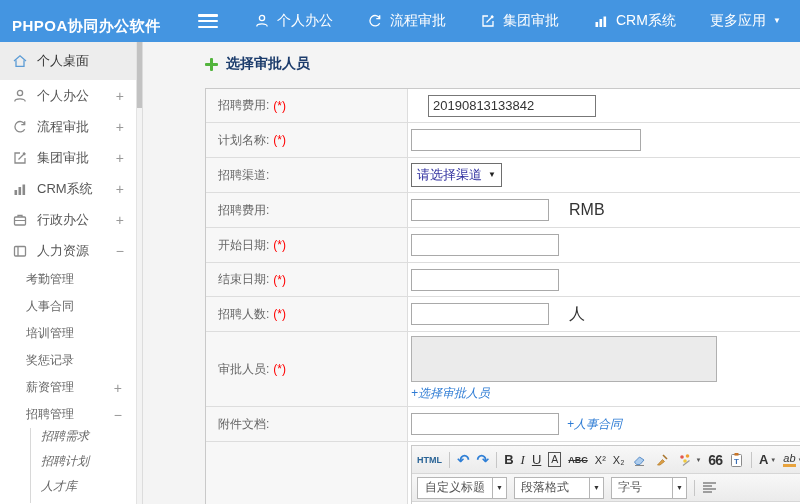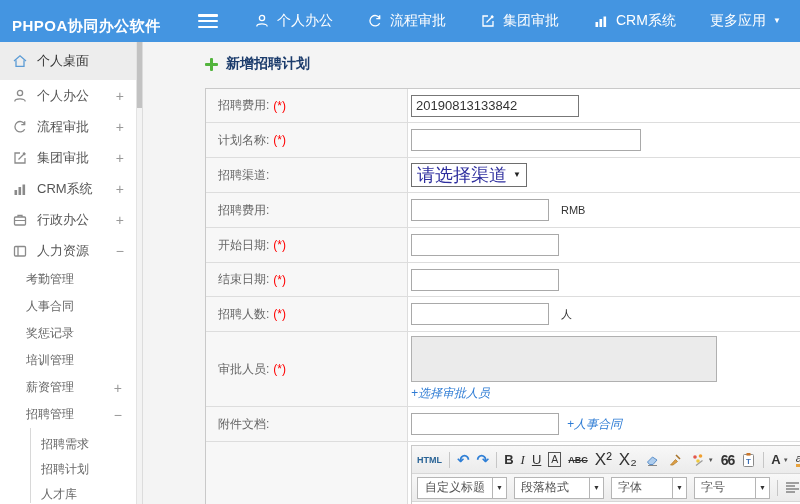--- a/index.html
+++ b/index.html
@@ -20,60 +20,60 @@
   
   .sidebar{position:absolute;top:42px;left:0;width:136px;bottom:0;background:#fff;}
   .sb-scrollbar{position:absolute;top:42px;left:136px;width:7px;bottom:0;background:#f3f3f3;border-left:1px solid #e3e3e3;border-right:1px solid #dcdcdc;box-sizing:border-box;}
   .sb-thumb{width:100%;height:66px;background:#c2c2c2;}
   .side-item{height:31px;display:flex;align-items:center;padding:0 12px;color:#555;font-size:13px;cursor:pointer;}
   .side-item.active{height:38px;background:#ededed;color:#333;}
   .side-item .sicon{width:16px;height:16px;margin-right:9px;flex:0 0 16px;}
   .exp{margin-left:auto;color:#999;font-size:14px;font-weight:normal;}
   .sub-item{height:27px;display:flex;align-items:center;padding:0 14px 0 26px;color:#666;font-size:12px;cursor:pointer;}
   .subsub-wrap{margin-left:30px;border-left:1px solid #d8d8d8;}
-  .subsub-item{height:25px;display:flex;align-items:flex-end;padding-left:10px;color:#666;font-size:12px;cursor:pointer;}
+  .subsub-item{height:25px;display:flex;align-items:flex-start;padding-left:10px;color:#666;font-size:12px;cursor:pointer;font-style:italic;}
   
   .main{position:absolute;left:143px;top:42px;right:0;bottom:0;background:#f4f4f4;overflow:hidden;}
   .page-title{position:absolute;left:62px;top:13px;display:flex;align-items:center;gap:8px;
     color:#1c3c6c;font-weight:bold;font-size:14px;}
   .plus-ico{position:relative;width:13px;height:13px;}
   .plus-ico i{position:absolute;background:#52b43c;border-radius:1px;}
   .plus-ico .h{left:0;top:5px;width:13px;height:3.4px;}
   .plus-ico .v{left:5px;top:0;width:3.4px;height:13px;}
   .form{position:absolute;left:62px;top:46px;width:650px;background:#fff;
     border:1px solid #c9c9c9;border-bottom:none;}
   .frow{display:flex;border-bottom:1px solid #ddd;}
   .flabel{width:202px;flex:0 0 202px;background:#f7f7f7;border-right:1px solid #ddd;
     display:flex;align-items:center;padding-left:12px;font-size:12px;color:#666;box-sizing:border-box;gap:4px;}
   .star{color:#f00;}
   .fvalue{flex:1;display:flex;align-items:center;padding-left:3px;background:#fff;gap:8px;}
   .inp{height:18px;border:1px solid #a9a9a9;font-size:13px;padding:1px 4px;color:#333;font-family:inherit;background:#fff;}
   .inp.focus{border-color:#777;}
-  .unit{font-size:11px;color:#333;margin-left:4px;}
+  .unit{font-size:16px;color:#333;margin-left:12px;}
   .blue-link{color:#2d7bd4;font-size:12px;text-decoration:none;cursor:pointer;font-style:italic;}
   .sel{height:22px;border:1px solid #6e6e6e;background:#fff;display:flex;align-items:center;
     padding:0 5px;gap:6px;cursor:pointer;}
-  .sel .sel-txt{color:#2e2e9e;font-size:18px;}
+  .sel .sel-txt{color:#2e2e9e;font-size:13px;}
   .sel .caret{color:#222;}
   .txa{width:300px;height:54px;background:#ebebeb;border:1px solid #b0b0b0;resize:none;}
   .col{flex-direction:column;align-items:flex-start;justify-content:center;gap:3px;padding-top:4px;padding-bottom:4px;}
   
   .editor{flex:1;margin:3px;border:1px solid #c9c9c9;display:flex;flex-direction:column;min-width:0;}
   .tbar{height:27px;background:linear-gradient(#f8f8f8,#ebebeb);border-bottom:1px solid #d6d6d6;
     display:flex;align-items:center;padding:0 5px;gap:7px;font-size:12px;color:#333;white-space:nowrap;overflow:hidden;}
   .tsep{width:1px;height:16px;background:#c6c6c6;flex:0 0 1px;}
   .tbtn{display:flex;align-items:center;cursor:pointer;gap:2px;}
   .t-html{font-size:9px;font-weight:bold;color:#2a6496;}
   .t-undo{color:#2f7fd6;font-size:15px;font-weight:bold;}
   .t-b{font-weight:bold;font-size:13px;}
   .t-i{font-style:italic;font-family:"Liberation Serif",serif;font-size:13px;}
   .t-u{text-decoration:underline;font-size:13px;}
   .t-box{border:1px solid #555;padding:0 2px;font-size:10.5px;line-height:13px;}
   .t-abc{text-decoration:line-through;font-size:9px;font-weight:bold;}
-  .t-xx{font-size:17px;}
+  .t-xx{font-size:11px;}
   .t-quote{font-weight:bold;font-size:14px;letter-spacing:-1px;}
   .t-A{font-size:13px;font-weight:bold;}
   .t-ab{font-size:11px;font-style:italic;border-bottom:3px solid #e8a33d;line-height:11px;}
   .dd{display:flex;border:1px solid #b5b5b5;background:#fff;height:20px;align-items:center;cursor:pointer;}
   .dd-text{padding:0 6px;font-size:12px;color:#555;}
   .dd-caret{border-left:1px solid #b5b5b5;width:13px;height:100%;display:flex;align-items:center;justify-content:center;font-size:7px;color:#333;}
   .edit-area{flex:1;background:#fff;min-height:30px;}
   svg{display:block;}
 </style>
 </head>
@@ -204,24 +204,24 @@
     <span class="exp">−</span>
   </div>
 
   <div class="sub-item">
     <span>考勤管理</span>
   </div>
   <div class="sub-item">
     <span>人事合同</span>
   </div>
   <div class="sub-item">
+    <span>培训管理</span>
+  </div>
+  <div class="sub-item">
     <span>奖惩记录</span>
-  </div>
-  <div class="sub-item">
-    <span>培训管理</span>
   </div>
   <div class="sub-item">
     <span>薪资管理</span>
     <span class="exp">+</span>
   </div>
   <div class="sub-item">
     <span>招聘管理</span>
     <span class="exp">−</span>
   </div>
 
@@ -240,32 +240,32 @@
 <div class="sb-scrollbar">
     <div class="sb-thumb"></div>
   </div>
 
 <div class="main">
   <div class="page-title">
     <span class="plus-ico">
         <i class="h"></i>
         <i class="v"></i>
       </span>
-    <span>新增招聘计划</span>
+    <span>选择审批人员</span>
   </div>
 
   <div class="form">
 
     <div class="frow" style="height:33px;">
       <div class="flabel">
         <span>招聘费用:</span>
         <span class="star">(*)</span>
       </div>
       <div class="fvalue">
-        <input class="inp focus" style="width: 158px;" value="20190813133842">
+        <input class="inp focus" style="width: 158px; margin-left: 17px;" value="20190813133842">
       </div>
     </div>
 
     <div class="frow" style="height:34px;">
       <div class="flabel">
         <span>计划名称:</span>
         <span class="star">(*)</span>
       </div>
       <div class="fvalue">
         <input class="inp" style="width: 220px;">
@@ -408,24 +408,20 @@
           <div class="tbar">
             <span class="dd">
               <span class="dd-text" style="min-width:62px;text-align:center;">自定义标题</span>
               <span class="dd-caret">▼</span>
             </span>
             <span class="dd">
               <span class="dd-text" style="min-width:62px;">段落格式</span>
               <span class="dd-caret">▼</span>
             </span>
             <span class="dd">
-              <span class="dd-text" style="min-width:48px;">字体</span>
-              <span class="dd-caret">▼</span>
-            </span>
-            <span class="dd">
               <span class="dd-text" style="min-width:48px;">字号</span>
               <span class="dd-caret">▼</span>
             </span>
             <span class="tsep"></span>
             <span class="tbtn">
               <svg width="15" height="13" viewBox="0 0 15 13">
                   <g stroke="#8a8a8a" stroke-width="1.6">
                     <path d="M1 2 H14"></path>
                     <path d="M1 5 H10"></path>
                     <path d="M1 8 H14"></path>

